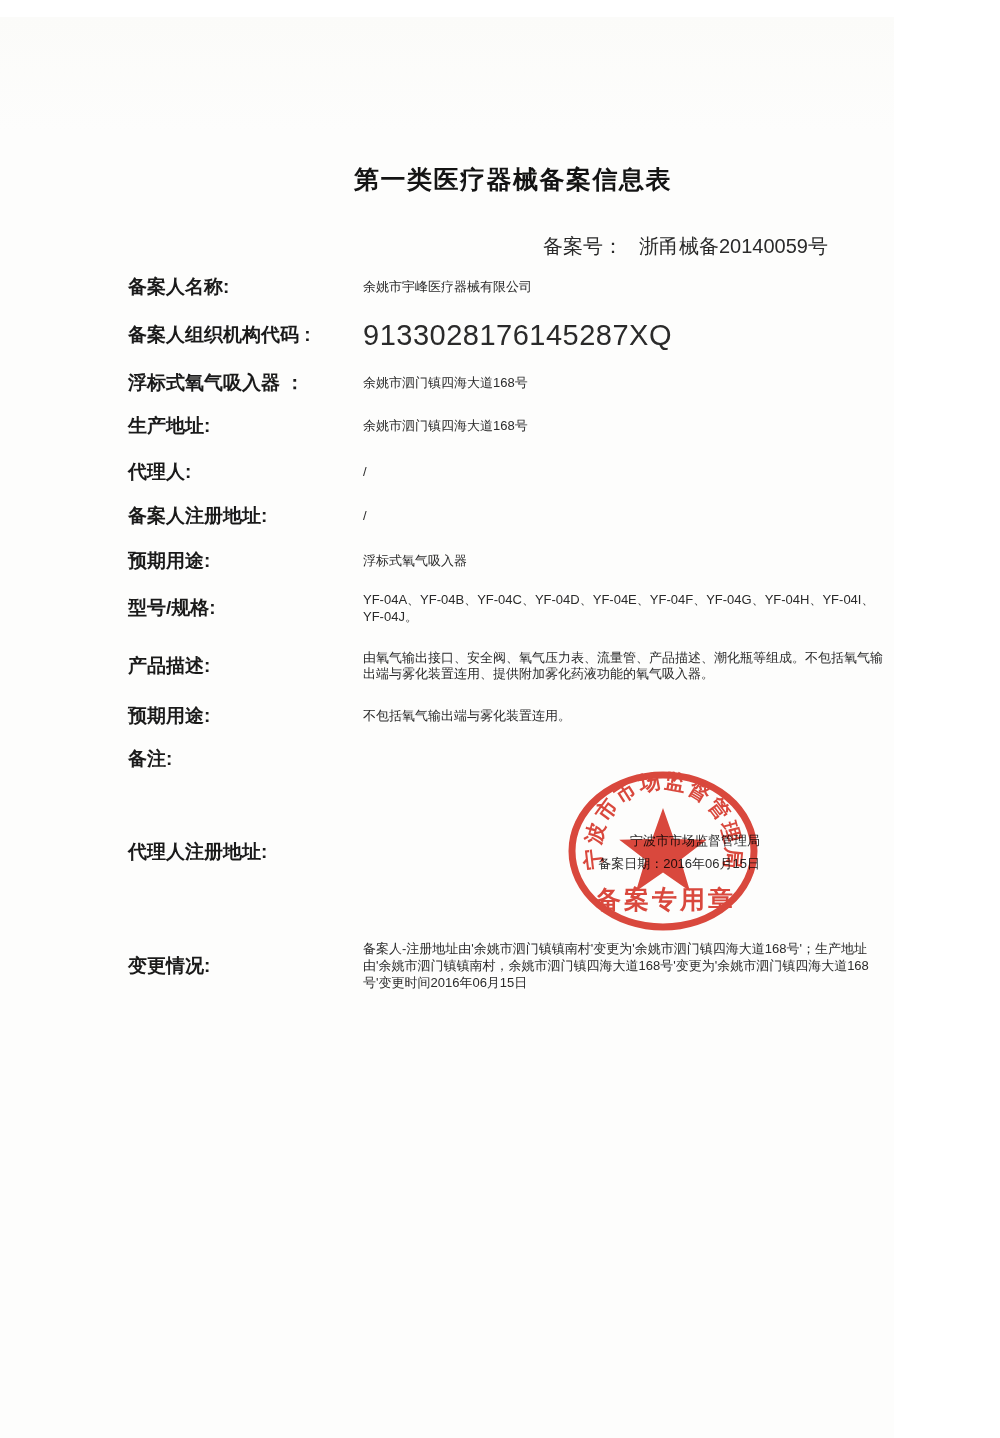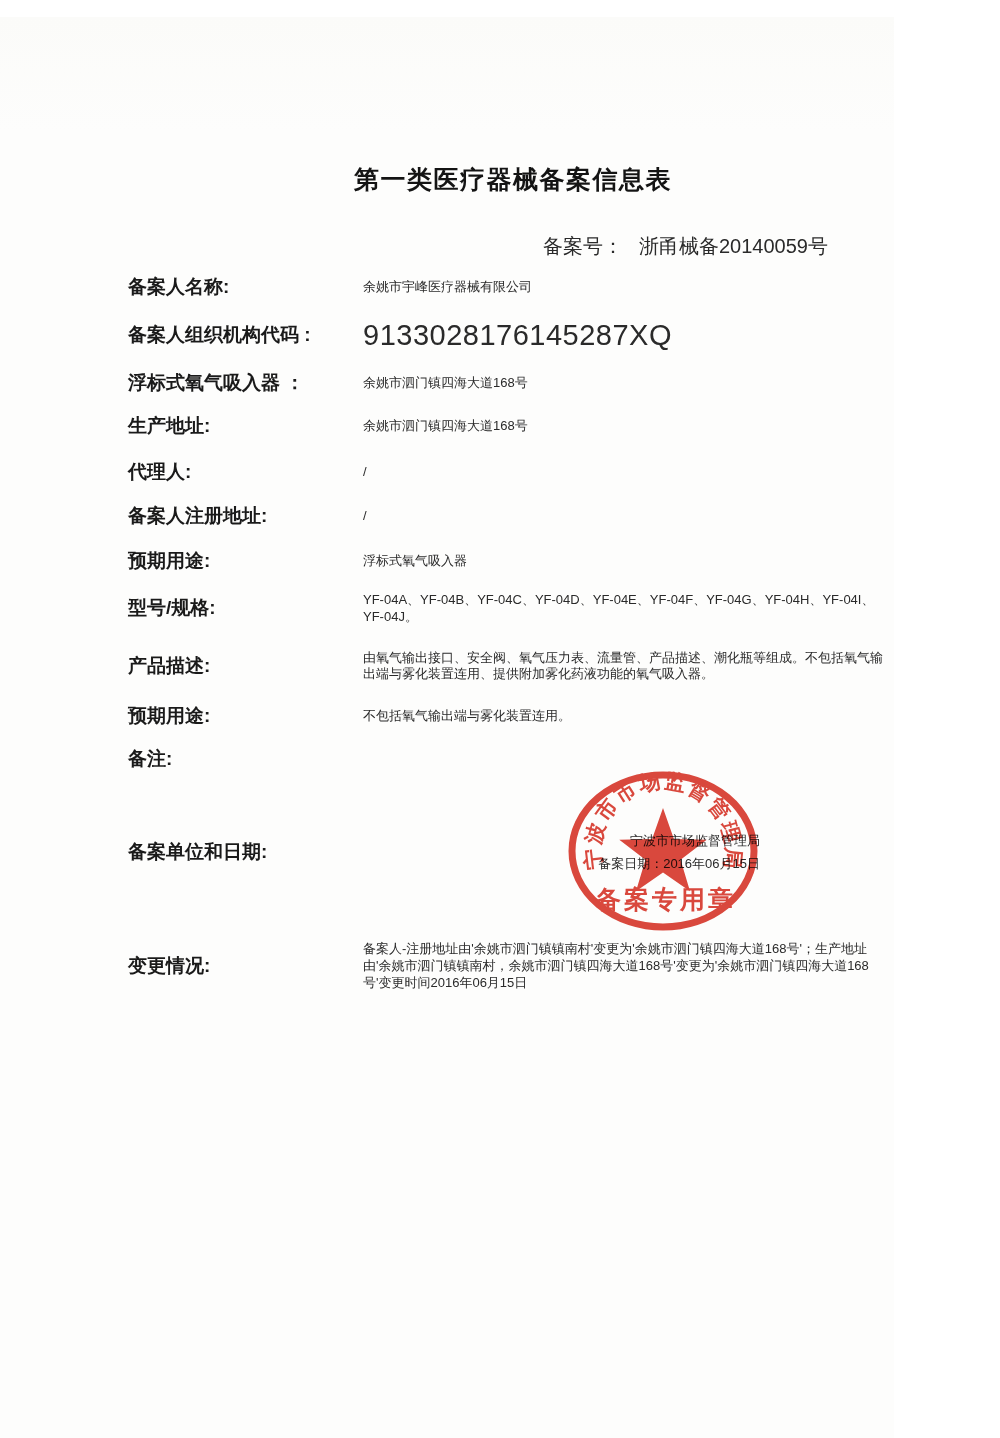--- a/index.html
+++ b/index.html
@@ -147,21 +147,21 @@
     <div class="lbl">预期用途:</div>
     <div class="val">不包括氧气输出端与雾化装置连用。</div>
   </div>
 
   <div class="row r11">
     <div class="lbl">备注:</div>
     <div class="val"></div>
   </div>
 
   <div class="row r12">
-    <div class="lbl">备案单位和日期:</div>
+    <div class="lbl">代理人注册地址:</div>
     <div class="val">宁波市市场监督管理局
 备案日期：2016年06月15日</div>
   </div>
 
   <div class="row r13">
     <div class="lbl">变更情况:</div>
     <div class="val">备案人-注册地址由'余姚市泗门镇镇南村'变更为'余姚市泗门镇四海大道168号'；生产地址由'余姚市泗门镇镇南村，余姚市泗门镇四海大道168号'变更为'余姚市泗门镇四海大道168号'变更时间2016年06月15日</div>
   </div>
 
   <svg class="stamp" width="198" height="166" viewBox="0 0 198 166" xmlns="http://www.w3.org/2000/svg">

